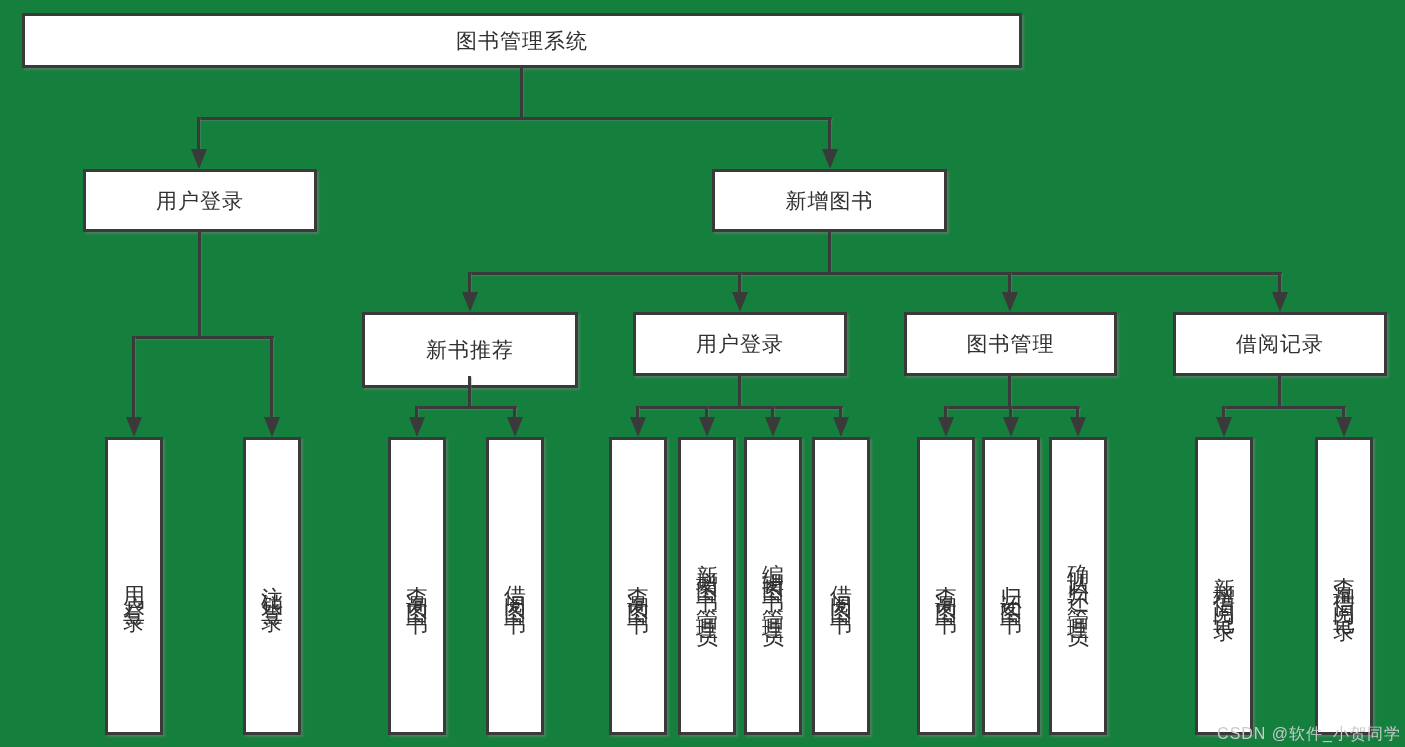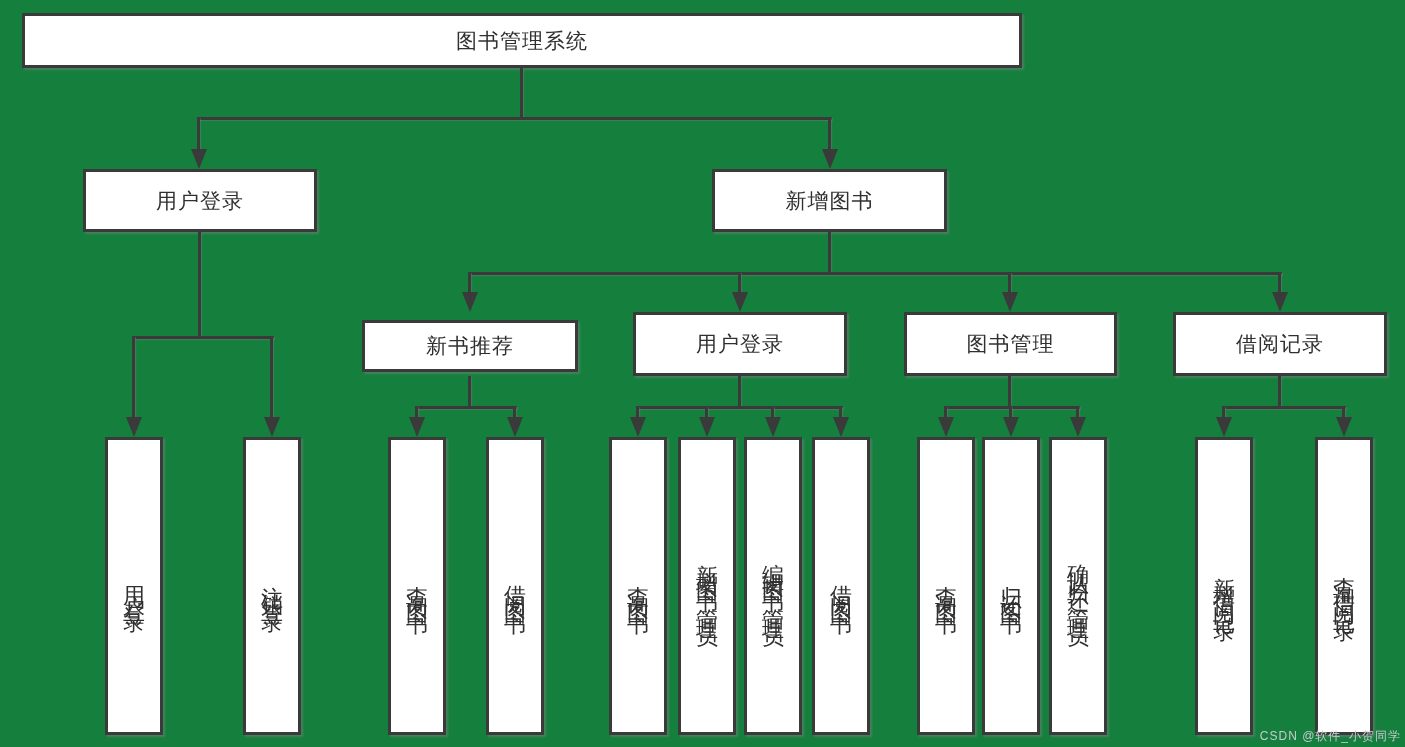--- a/index.html
+++ b/index.html
@@ -23,40 +23,40 @@
   .hline,.vline{position:absolute;background:#3a3a3a;box-shadow:1px 1px 1px rgba(130,130,130,0.4);}
   .hline{height:3px;}
   .vline{width:3px;}
   .arrow{
     position:absolute;width:0;height:0;
     border-left:8px solid transparent;border-right:8px solid transparent;
     border-top:20px solid #3a3a3a;
   }
   .watermark{
     position:absolute;right:4px;bottom:2px;z-index:9;
-    font-size:12px;letter-spacing:1px;color:#c9c9cf;
+    font-size:16px;letter-spacing:1px;color:#c9c9cf;
   }
 </style>
 </head>
 <body>
 
 <div id="canvas">
 
   <div class="box" style="left:22px;top:13px;width:1000px;height:55px;">
     <span>图书管理系统</span>
   </div>
 
   <div class="box" style="left:83px;top:169px;width:234px;height:63px;">
     <span>用户登录</span>
   </div>
   <div class="box" style="left:712px;top:169px;width:235px;height:63px;">
     <span>新增图书</span>
   </div>
 
-  <div class="box" style="left:362px;top:312px;width:216px;height:52px;margin-top:8px;">
+  <div class="box" style="left:362px;top:312px;width:216px;height:76px;">
     <span>新书推荐</span>
   </div>
   <div class="box" style="left:633px;top:312px;width:214px;height:64px;">
     <span>用户登录</span>
   </div>
   <div class="box" style="left:904px;top:312px;width:213px;height:64px;">
     <span>图书管理</span>
   </div>
   <div class="box" style="left:1173px;top:312px;width:214px;height:64px;">
     <span>借阅记录</span>

